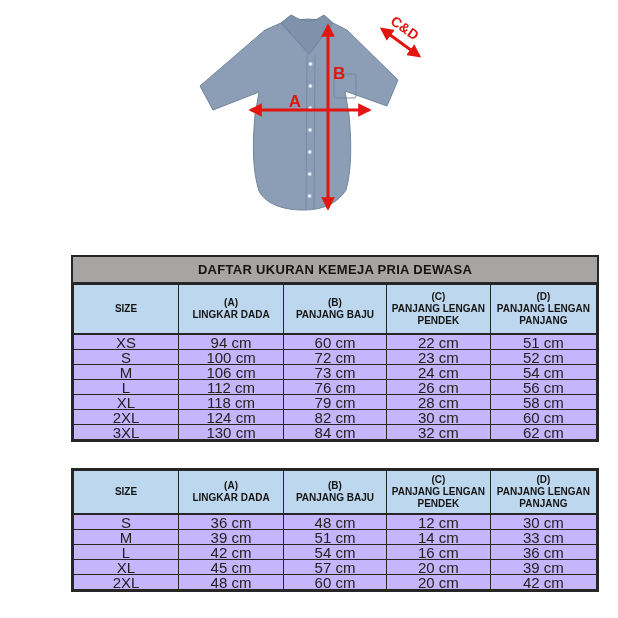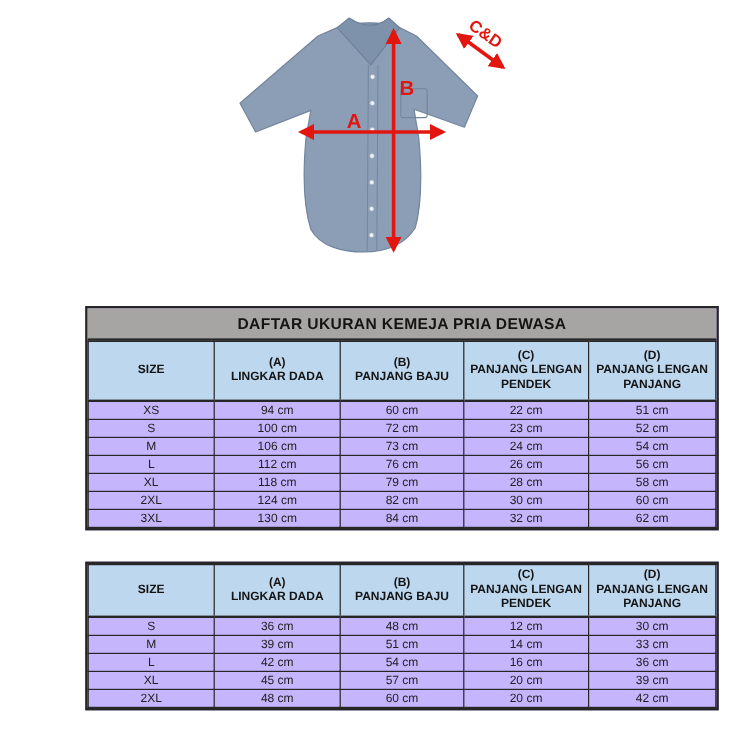--- a/index.html
+++ b/index.html
@@ -39,21 +39,21 @@
   }
   table.sizes th {
     background:#bdd7ee; border:1px solid #262626; border-bottom:2px solid #262626;
     font-size:10px; font-weight:bold; color:#141414;
     padding:1px; vertical-align:middle; line-height:12px;
   }
   .t1 table.sizes th { height:46px; }
   .t2 table.sizes th { height:40px; }
   table.sizes td {
     border:1px solid #262626;
-    font-size:10px; color:#222; text-align:center;
+    font-size:15px; color:#222; text-align:center;
     height:14px; line-height:13px; padding:0;
   }
   .hcode { min-height:0; }
 </style>
 </head>
 <body>
 
 <div class="page">
 
   <svg class="shirt-svg" width="234" height="214" viewBox="0 0 234 214">

